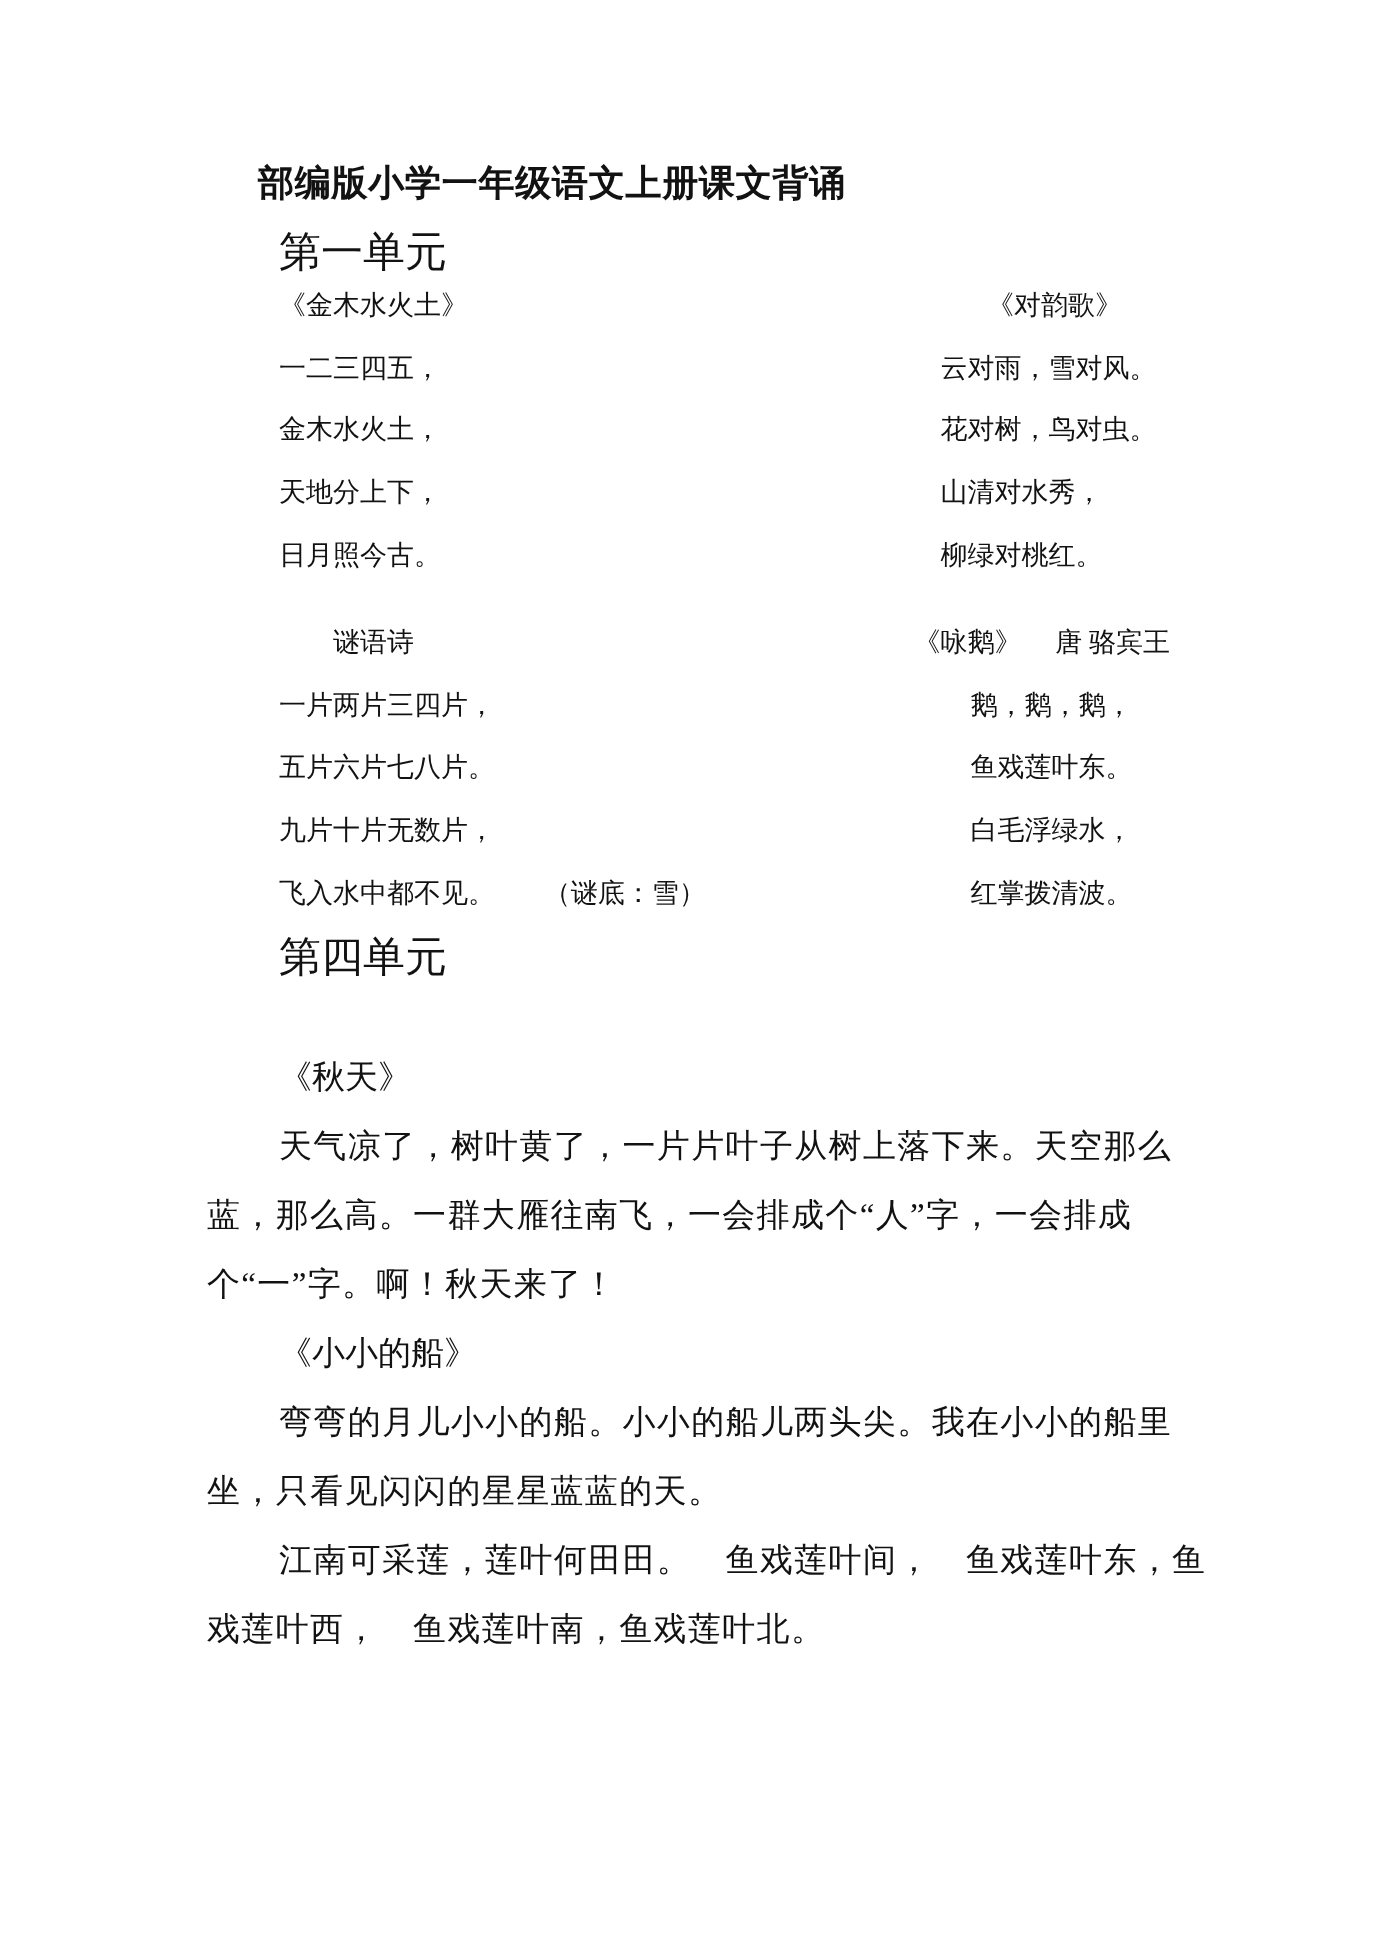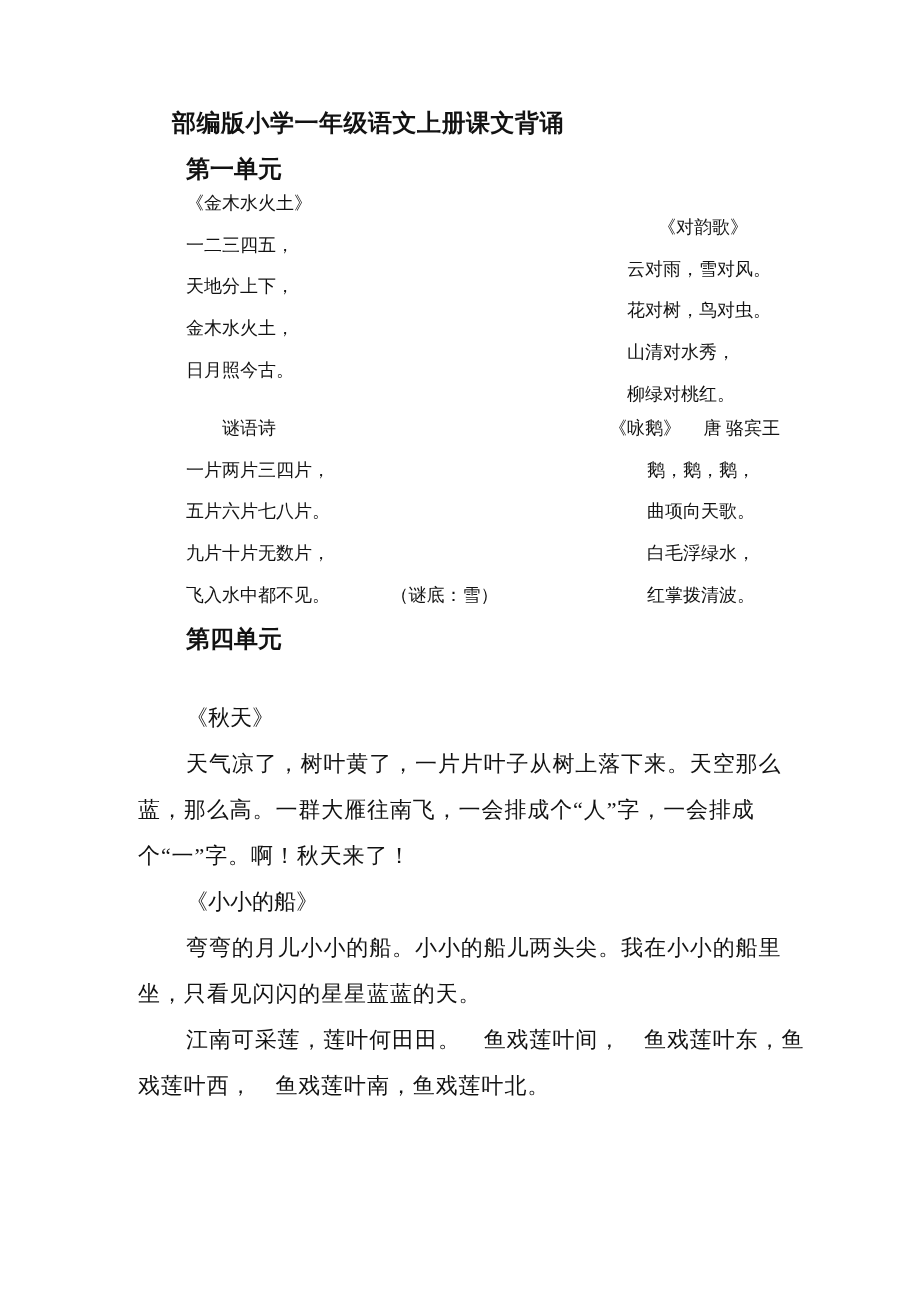--- a/index.html
+++ b/index.html
@@ -19,45 +19,45 @@
     text-align: center;
     font-size: 24px;
     font-weight: bold;
     line-height: 30px;
     letter-spacing: 0.5px;
     white-space: nowrap;
   }
   .heading {
     position: absolute;
     left: 186px;
-    font-size: 24px;
-    font-weight: bold;
+    font-size: 28px;
+    font-weight: normal;
     line-height: 26px;
     white-space: nowrap;
   }
   .heading-unit1 { top: 156px; }
   .heading-unit4 { top: 626px; }
 
   .poem {
     position: absolute;
     font-size: 18px;
     line-height: 41.7px;
     white-space: nowrap;
   }
   .poem > div { height: 41.7px; }
   .row1-left  { left: 186px; top: 183px; }
   .row1-right { left: 627px; top: 183px; }
   .row2-left  { left: 186px; top: 408px; }
   .row2-right { left: 647px; top: 408px; }
 
-  .title-indent-right { margin-left: 31px; margin-top: 24px; }   
+  .title-indent-right { margin-left: 31px; }   
   .title-indent-mi    { margin-left: 36px; }   
   .title-outdent-goose{ margin-left: -38px; }  
 
-  .riddle-answer { margin-left: 56px; }
+  .riddle-answer { margin-left: 28px; }
 
   .unit4-flow {
     position: absolute;
     left: 138px; top: 695px;
     width: 660px;
     font-size: 22px;
     line-height: 46px;
     white-space: nowrap;
   }
   .unit4-flow > div { height: 46px; }
@@ -69,22 +69,22 @@
 
 <div class="doc">
 
   <div class="doc-title">部编版小学一年级语文上册课文背诵</div>
 
   <div class="heading heading-unit1">第一单元</div>
 
   <div class="poem row1-left">
     <div>《金木水火土》</div>
     <div>一二三四五，</div>
+    <div>金木水火土，</div>
     <div>天地分上下，</div>
-    <div>金木水火土，</div>
     <div>日月照今古。</div>
   </div>
 
   <div class="poem row1-right">
     <div class="title-indent-right">《对韵歌》</div>
     <div>云对雨，雪对风。</div>
     <div>花对树，鸟对虫。</div>
     <div>山清对水秀，</div>
     <div>柳绿对桃红。</div>
   </div>
@@ -96,21 +96,21 @@
     <div>九片十片无数片，</div>
     <div>
       <span>飞入水中都不见。</span>
       <span class="riddle-answer">（谜底：雪）</span>
     </div>
   </div>
 
   <div class="poem row2-right">
     <div class="title-outdent-goose">《咏鹅》　 唐 骆宾王</div>
     <div>鹅，鹅，鹅，</div>
-    <div>曲项向天歌。</div>
+    <div>鱼戏莲叶东。</div>
     <div>白毛浮绿水，</div>
     <div>红掌拨清波。</div>
   </div>
 
   <div class="heading heading-unit4">第四单元</div>
 
   <div class="unit4-flow">
     <div class="indent2">《秋天》</div>
     <div class="para-line indent2">天气凉了，树叶黄了，一片片叶子从树上落下来。天空那么</div>
     <div class="para-line">蓝，那么高。一群大雁往南飞，一会排成个“人”字，一会排成</div>

